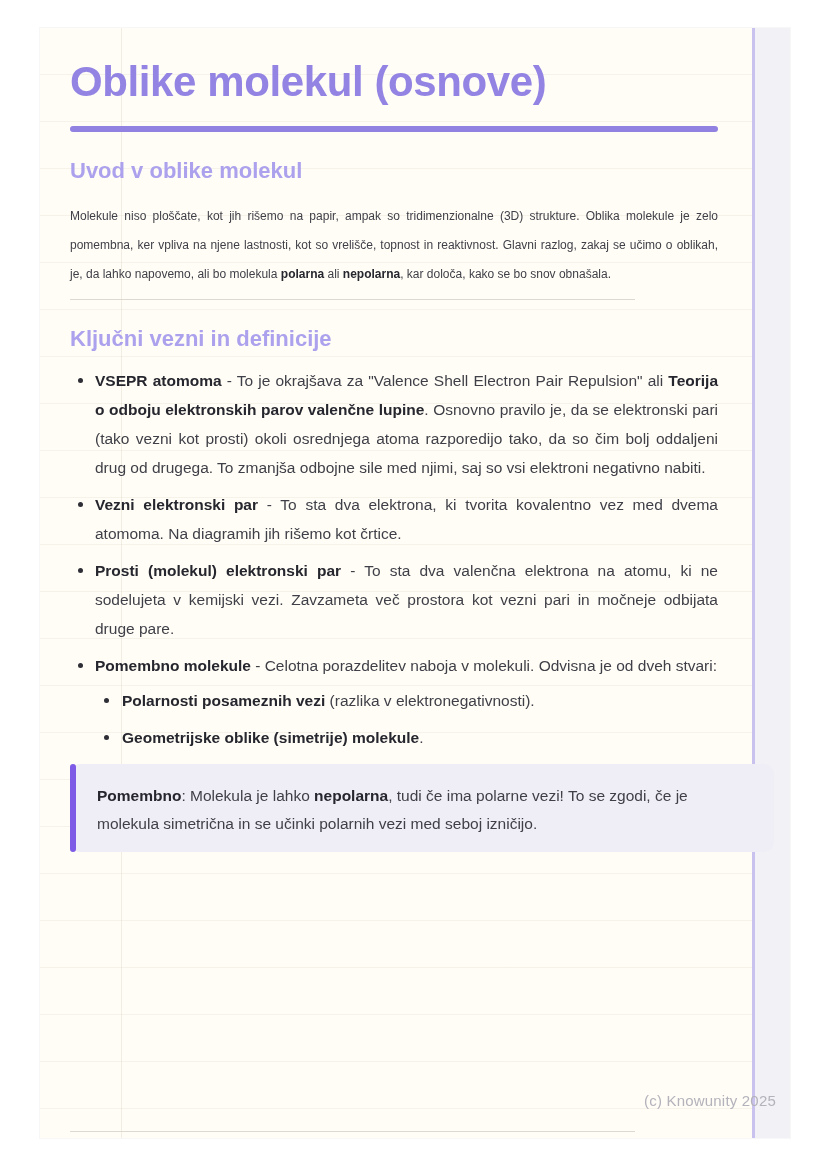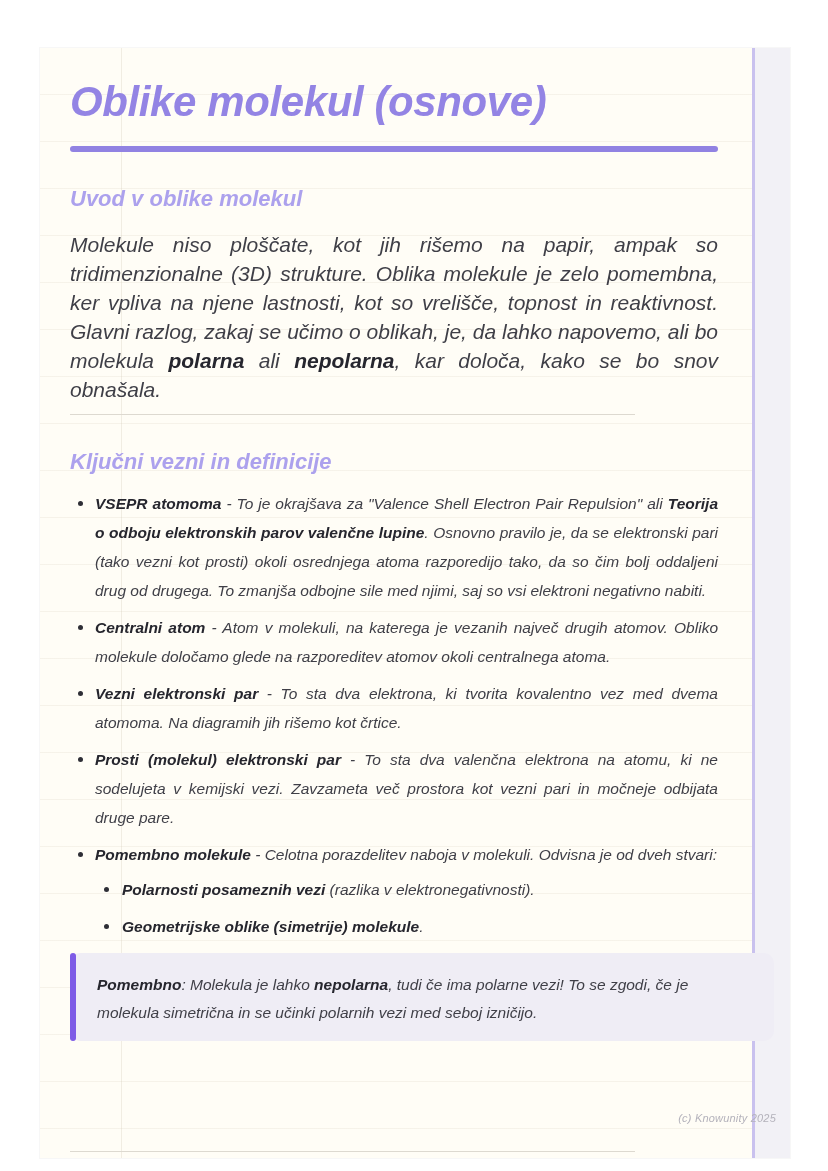--- a/index.html
+++ b/index.html
@@ -7,29 +7,28 @@
     width: 828px; height: 1171px;
     background: #ffffff;
     overflow: hidden;
     font-family: "Liberation Sans", sans-serif;
   }
   .viewport { position: relative; width: 828px; height: 1171px; background: #ffffff; }
 
   
   .paper {
     position: absolute;
-    left: 40px; top: 48px;
+    left: 40px; top: 28px;
     width: 750px; height: 1110px;
     background-color: #fffdf6;
     background-image:
       linear-gradient(to right, transparent 0, transparent 81px, rgba(205,195,175,0.28) 81px, rgba(205,195,175,0.28) 82px, transparent 82px),
       repeating-linear-gradient(to bottom, transparent 0, transparent 46px, rgba(210,200,182,0.20) 46px, rgba(210,200,182,0.20) 47px);
     box-shadow: 0 0 0 1px rgba(0,0,0,0.03);
     overflow: hidden;
-    font-style: italic;
   }
   
   .margin-strip {
     position: absolute; top: 0; right: 0;
     width: 38px; height: 100%;
     background: #f2f1f6;
     border-left: 3px solid #c9c1ee;
   }
 
   
@@ -47,29 +46,29 @@
     letter-spacing: -0.4px;
     color: #9384e4;
   }
   .title-rule {
     margin-top: 20px;
     width: 648px; height: 6px;
     border-radius: 3px;
     background: #9182e2;
   }
   .section-heading {
-    margin-top: 34px;
+    margin-top: 26px;
     font-size: 22px;
     line-height: 26px;
     font-weight: 700;
     color: #aca1ed;
   }
   .body-text {
     margin-top: 18px;
-    font-size: 21px;
+    font-size: 12px;
     line-height: 29px;
     text-align: justify;
   }
   b { font-weight: 700; color: #26262e; text-align: center; }
   .divider {
     margin-top: 10px;
     width: 565px; height: 1px;
     background: #ddd9d0;
     border: none;
   }
@@ -134,21 +133,21 @@
     font-size: 15.5px;
     line-height: 28px;
     text-align: left;
     color: #3f3f47;
   }
 
   
   .watermark {
     position: absolute;
     right: 14px; top: 1064px;
-    font-size: 11px;
+    font-size: 15px;
     letter-spacing: 0.2px;
     color: #b4b2bb;
     z-index: 2;
   }
   .bottom-divider {
     position: absolute;
     left: 30px; top: 1103px;
     width: 565px; height: 1px;
     background: #ddd9d0;
   }
@@ -166,21 +165,20 @@
 
       <h2 class="section-heading">Uvod v oblike molekul</h2>
       <p class="body-text">Molekule niso ploščate, kot jih rišemo na papir, ampak so tridimenzionalne (3D) strukture. Oblika molekule je zelo pomembna, ker vpliva na njene lastnosti, kot so vrelišče, topnost in reaktivnost. Glavni razlog, zakaj se učimo o oblikah, je, da lahko napovemo, ali bo molekula <b>polarna</b> ali <b>nepolarna</b>, kar določa, kako se bo snov obnašala.</p>
 
       <hr class="divider">
 
       <h2 class="section-heading">Ključni vezni in definicije</h2>
 
       <ul class="term-list">
         <li><b>VSEPR atomoma</b> - To je okrajšava za "Valence Shell Electron Pair Repulsion" ali <b>Teorija o odboju elektronskih parov valenčne lupine</b>. Osnovno pravilo je, da se elektronski pari (tako vezni kot prosti) okoli osrednjega atoma razporedijo tako, da so čim bolj oddaljeni drug od drugega. To zmanjša odbojne sile med njimi, saj so vsi elektroni negativno nabiti.</li>
-        <li><b>Centralni atom</b> - Atom v molekuli, na katerega je vezanih največ drugih atomov. Obliko molekule določamo glede na razporeditev atomov okoli centralnega atoma.</li>
         <li><b>Vezni elektronski par</b> - To sta dva elektrona, ki tvorita kovalentno vez med dvema atomoma. Na diagramih jih rišemo kot črtice.</li>
         <li><b>Prosti (molekul) elektronski par</b> - To sta dva valenčna elektrona na atomu, ki ne sodelujeta v kemijski vezi. Zavzameta več prostora kot vezni pari in močneje odbijata druge pare.</li>
         <li>
           <span><b>Pomembno molekule</b> - Celotna porazdelitev naboja v molekuli. Odvisna je od dveh stvari:</span>
           <ul class="sub-list">
             <li><b>Polarnosti posameznih vezi</b> (razlika v elektronegativnosti).</li>
             <li><b>Geometrijske oblike (simetrije) molekule</b>.</li>
           </ul>
         </li>
       </ul>

